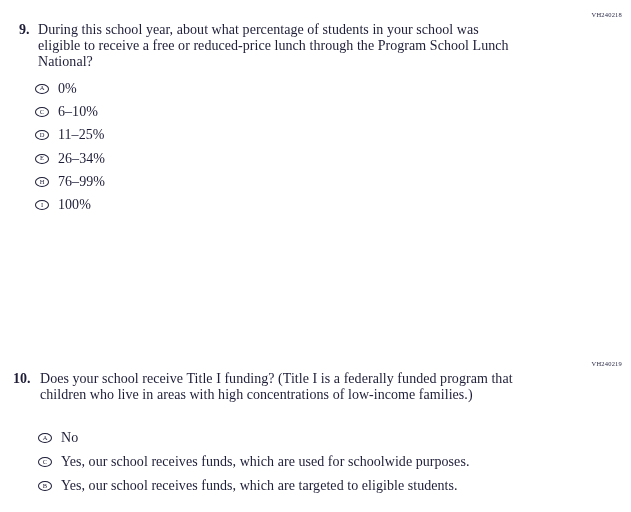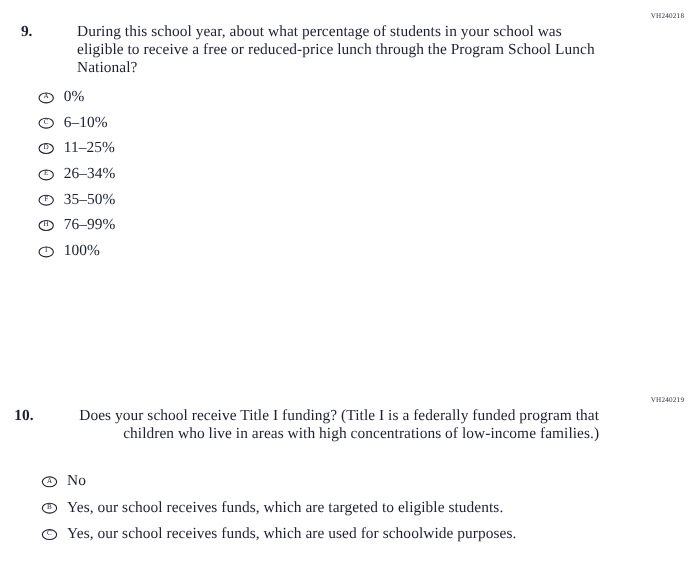--- a/index.html
+++ b/index.html
@@ -27,24 +27,23 @@
     font-weight: bold;
     line-height: 15.8px;
   }
   .qnum.n9  { left: 19px; top: 22px; }
   .qnum.n10 { left: 13px; top: 371px; }
   .qtext {
     position: absolute;
     font-size: 14px;
     line-height: 15.8px;
     letter-spacing: 0.05px;
-    margin-left: 32px;
   }
   .qtext.t9  { left: 38px; top: 22px; }
-  .qtext.t10 { left: 40px; top: 371px; text-align: right; }
+  .qtext.t10 { left: 40px; top: 371px; }
   .options { position: absolute; }
   .options.o9  { left: 35px; top: 77px; }
   .options.o10 { left: 38px; top: 426px; }
   .o9  .opt-row { height: 23.35px; }
   .o10 .opt-row { height: 24px; align-items: center; }
   .opt-row {
     display: flex;
     align-items: center;
   }
   .bubble {
@@ -105,26 +104,20 @@
     <span class="opt-label">11–25%</span>
   </div>
 
   <div class="opt-row">
     <span class="bubble">
             <span class="bl">E</span>
           </span>
     <span class="opt-label">26–34%</span>
   </div>
 
-  <div class="opt-row">
-    <span class="bubble">
-            <span class="bl">F</span>
-          </span>
-    <span class="opt-label">35–50%</span>
-  </div>
 
 
   <div class="opt-row">
     <span class="bubble">
             <span class="bl">H</span>
           </span>
     <span class="opt-label">76–99%</span>
   </div>
 
   <div class="opt-row">
@@ -146,27 +139,27 @@
     <div class="options o10">
   <div class="opt-row">
     <span class="bubble">
             <span class="bl">A</span>
           </span>
     <span class="opt-label">No</span>
   </div>
 
   <div class="opt-row">
     <span class="bubble">
-            <span class="bl">B</span>
+            <span class="bl">C</span>
           </span>
-    <span class="opt-label">Yes, our school receives funds, which are targeted to eligible students.</span>
+    <span class="opt-label">Yes, our school receives funds, which are used for schoolwide purposes.</span>
   </div>
 
   <div class="opt-row">
     <span class="bubble">
-            <span class="bl">C</span>
+            <span class="bl">B</span>
           </span>
-    <span class="opt-label">Yes, our school receives funds, which are used for schoolwide purposes.</span>
+    <span class="opt-label">Yes, our school receives funds, which are targeted to eligible students.</span>
   </div>
 </div>
   </section>
 
 </div>
 
 </body></html>

